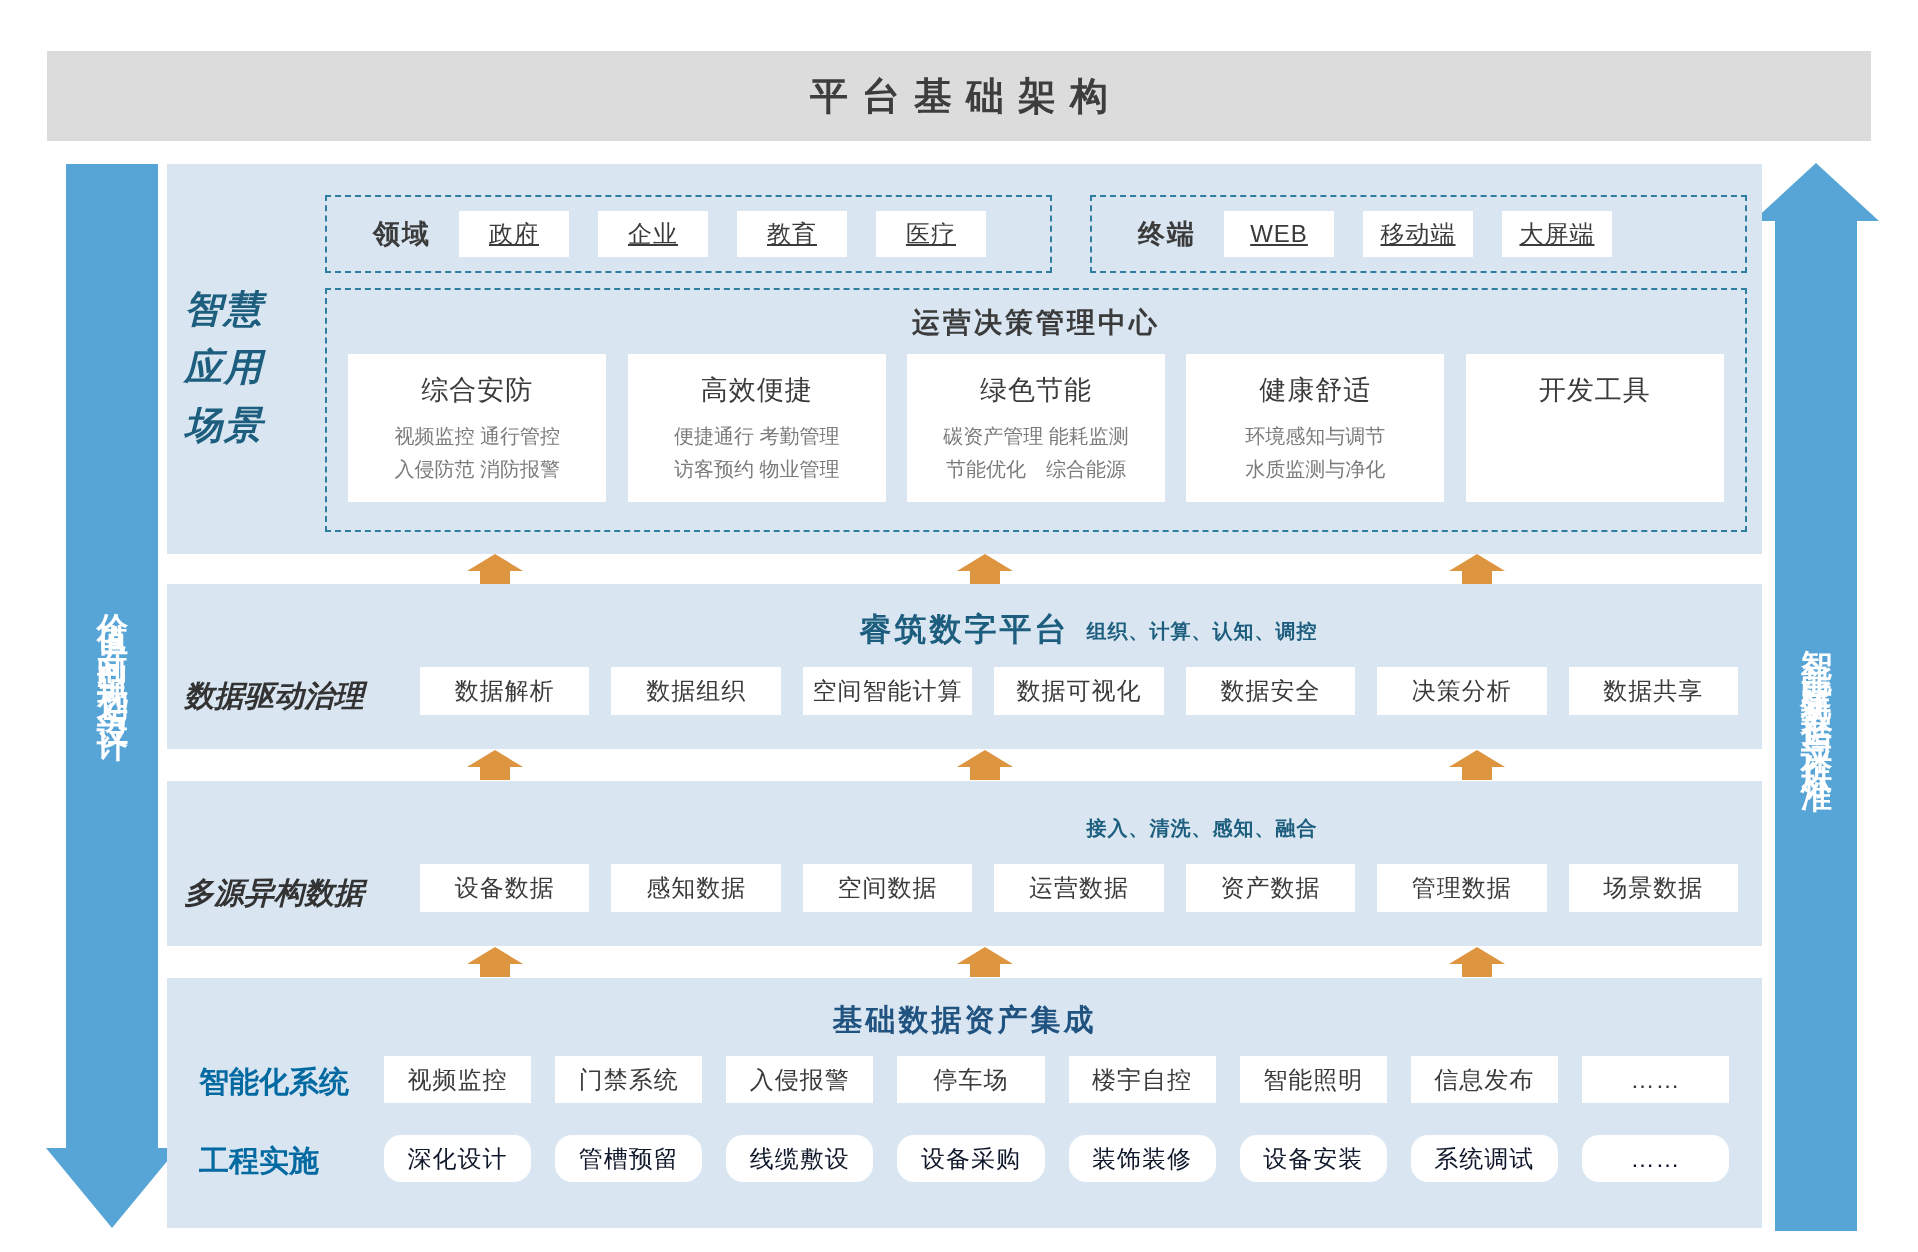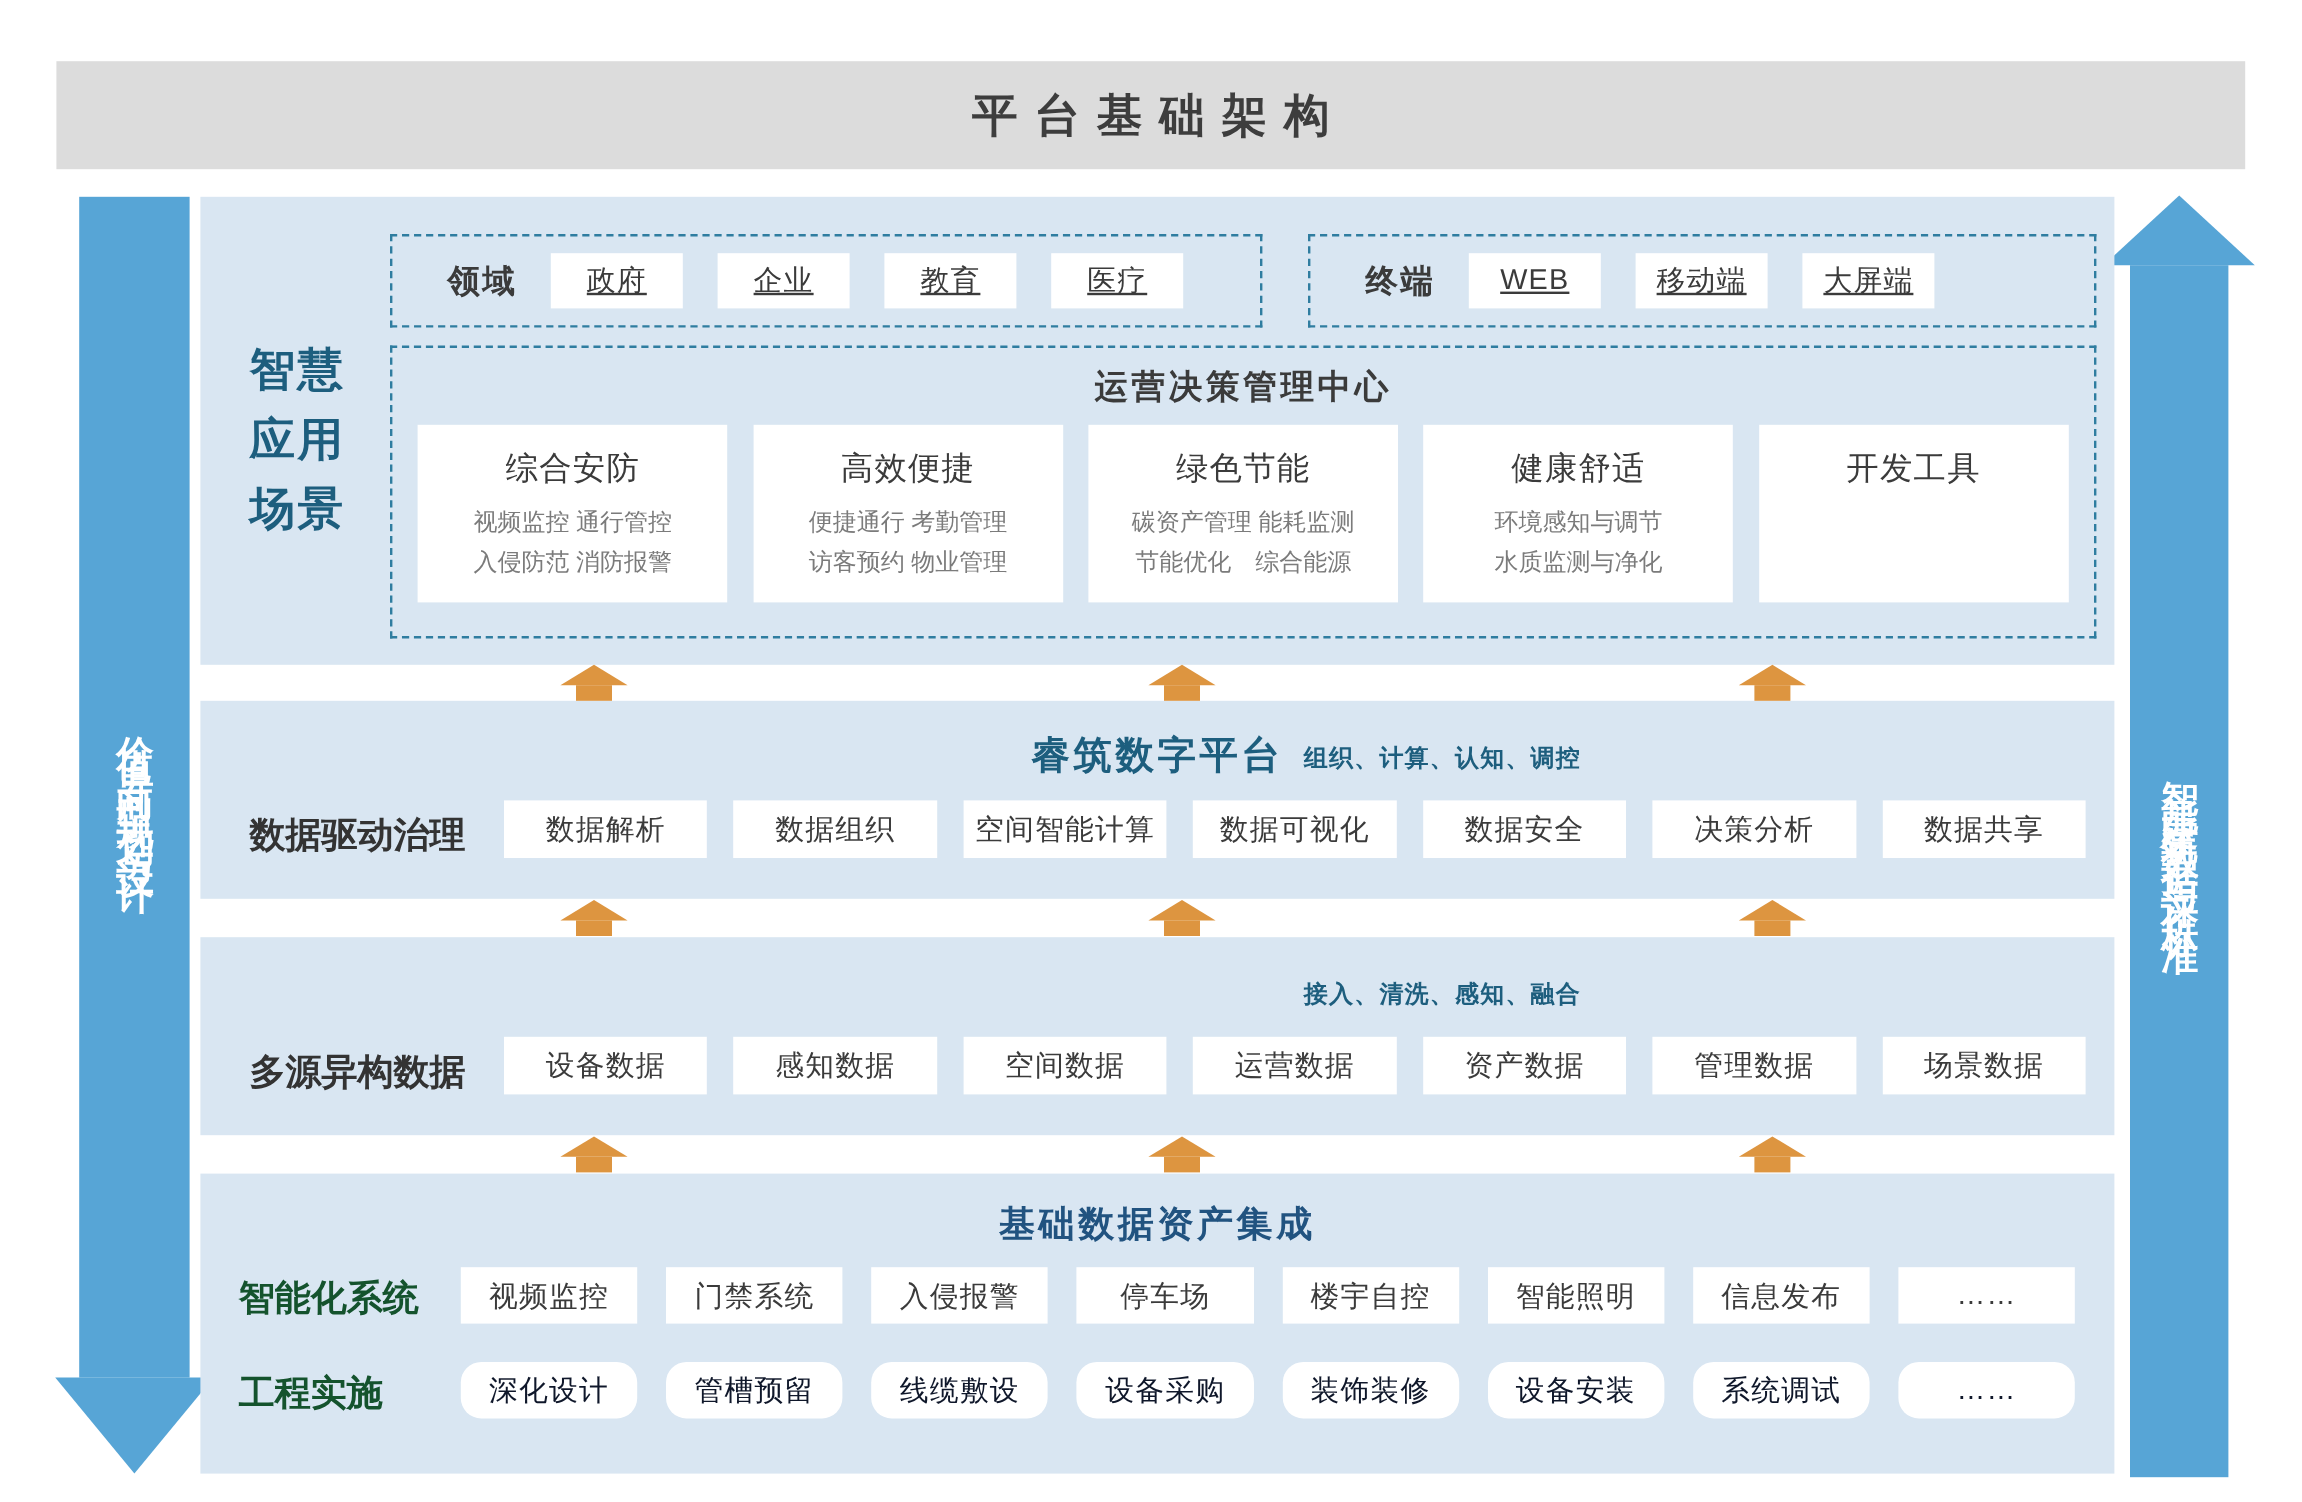--- a/index.html
+++ b/index.html
@@ -25,24 +25,24 @@
       border-left:63px solid transparent;border-right:63px solid transparent;border-bottom:58px solid #57a5d6;}
   .va-right .shaft{position:absolute;left:22px;top:58px;width:82px;height:1010px;background:#57a5d6;}
 
   
   .panel{position:absolute;left:167px;width:1595px;background:#d9e6f2;}
   .l1{top:143px;height:390px;}
   .l2{top:563px;height:165px;}
   .l3{top:760px;height:165px;}
   .l4{top:957px;height:250px;}
 
-  .side-label{position:absolute;left:41px;font-weight:bold;color:#333333;white-space:pre-line;}
+  .side-label{position:absolute;left:17px;font-weight:bold;color:#333333;white-space:pre-line;font-style:italic;}
   .l1 .side-label{top:116px;font-size:38px;line-height:58px;color:#1d5e7e;letter-spacing:2px;}
   .l2 .side-label,.l3 .side-label{top:92px;font-size:30px;}
-  .row-label{position:absolute;left:32px;font-size:30px;font-weight:bold;color:#14532d;}
+  .row-label{position:absolute;left:32px;font-size:30px;font-weight:bold;color:#0369a1;}
 
   
   .dash-box{position:absolute;border:2px dashed #2f7da0;}
   .box-domain{left:158px;top:31px;width:727px;height:78px;}
   .box-terminal{left:923px;top:31px;width:657px;height:78px;}
   .dash-row{display:flex;align-items:center;height:100%;padding-left:46px;}
   .group-label{font-size:27px;font-weight:bold;color:#3b3b3b;margin-right:28px;letter-spacing:2px;}
   .chip-row{display:flex;align-items:center;gap:29px;}
   .chip{background:#ffffff;min-width:110px;height:46px;padding:0 14px;
         display:flex;align-items:center;justify-content:center;font-size:24px;color:#3b3b3b;letter-spacing:1px;text-decoration:underline;}

